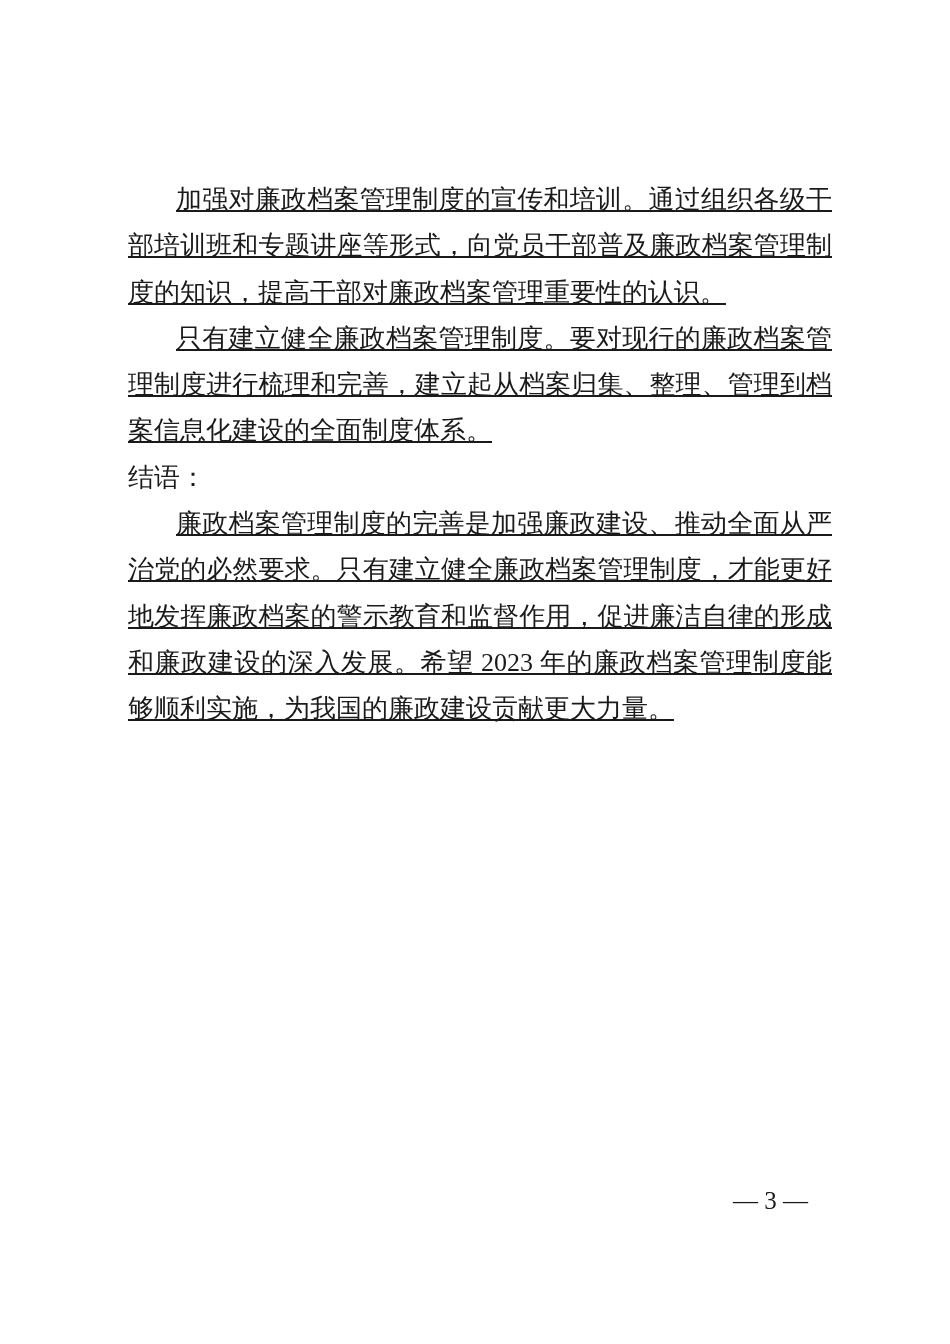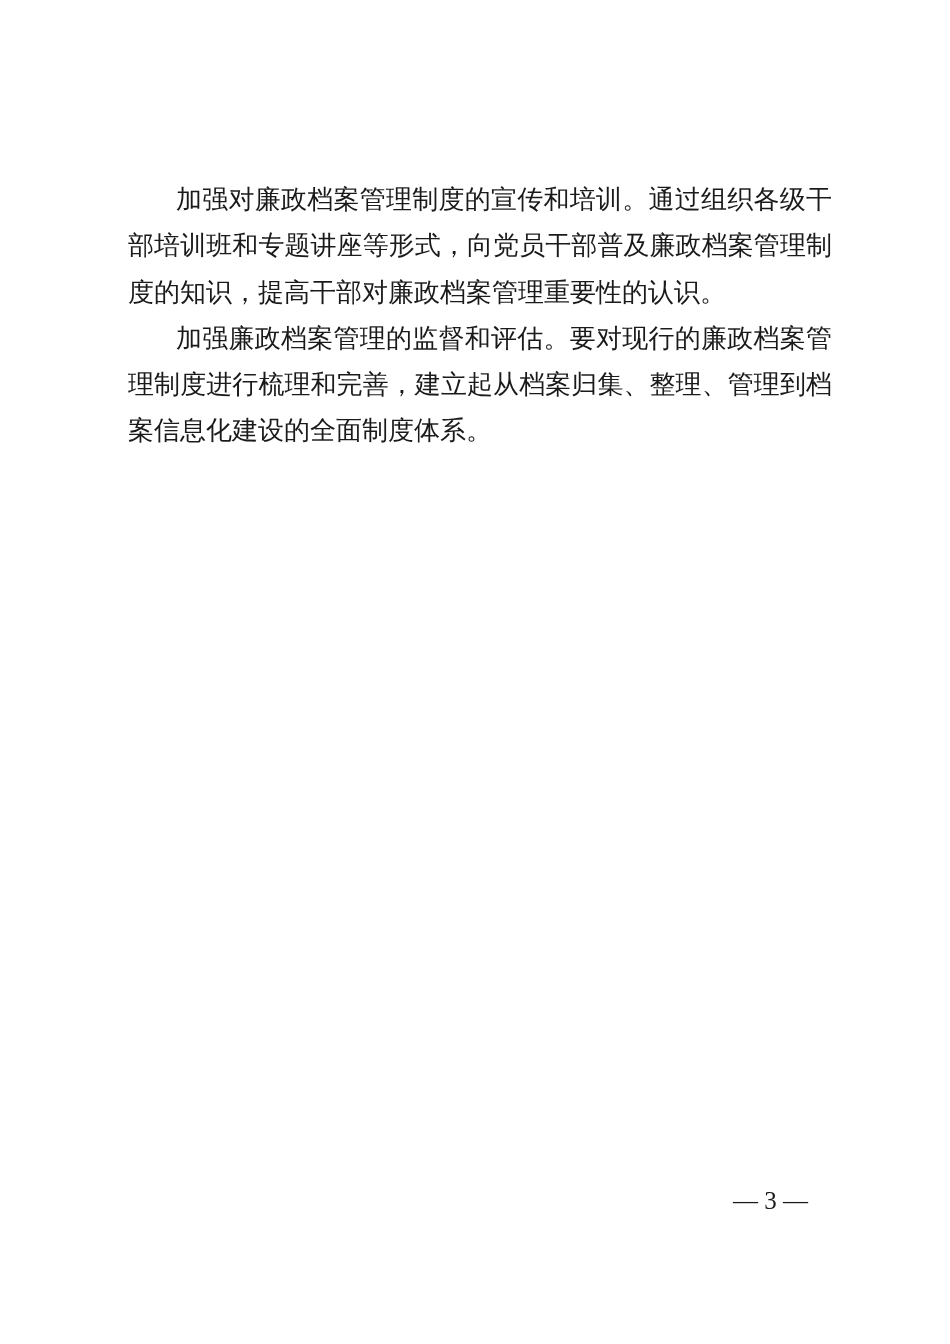--- a/index.html
+++ b/index.html
@@ -31,34 +31,37 @@
     line-height: 46.3px;
     text-align: justify;
     text-justify: inter-ideograph;
   }
   .doc-body p {
     margin: 0;
     padding: 0;
   }
   .doc-body p.indent {
     text-indent: 48px;
+    text-decoration: underline;
   }
   .page-number {
     position: absolute;
     top: 1186px;
     right: 142px;
     color: #1a1a1a;
     font-size: 25px;
     line-height: 30px;
     text-align: right;
     white-space: pre;
   }
 </style>
 </head>
 <body>
 
 <div class="page">
   <div class="doc-body">
       <p class="indent">加强对廉政档案管理制度的宣传和培训。通过组织各级干部培训班和专题讲座等形式，向党员干部普及廉政档案管理制度的知识，提高干部对廉政档案管理重要性的认识。</p>
-      <p class="indent">加强廉政档案管理的监督和评估。要对现行的廉政档案管理制度进行梳理和完善，建立起从档案归集、整理、管理到档案信息化建设的全面制度体系。</p>
+      <p class="indent">只有建立健全廉政档案管理制度。要对现行的廉政档案管理制度进行梳理和完善，建立起从档案归集、整理、管理到档案信息化建设的全面制度体系。</p>
+      <p>结语：</p>
+      <p class="indent">廉政档案管理制度的完善是加强廉政建设、推动全面从严治党的必然要求。只有建立健全廉政档案管理制度，才能更好地发挥廉政档案的警示教育和监督作用，促进廉洁自律的形成和廉政建设的深入发展。希望 2023 年的廉政档案管理制度能够顺利实施，为我国的廉政建设贡献更大力量。</p>
     </div>
   <div class="page-number">— 3 —</div>
 </div>
 
 </body></html>

